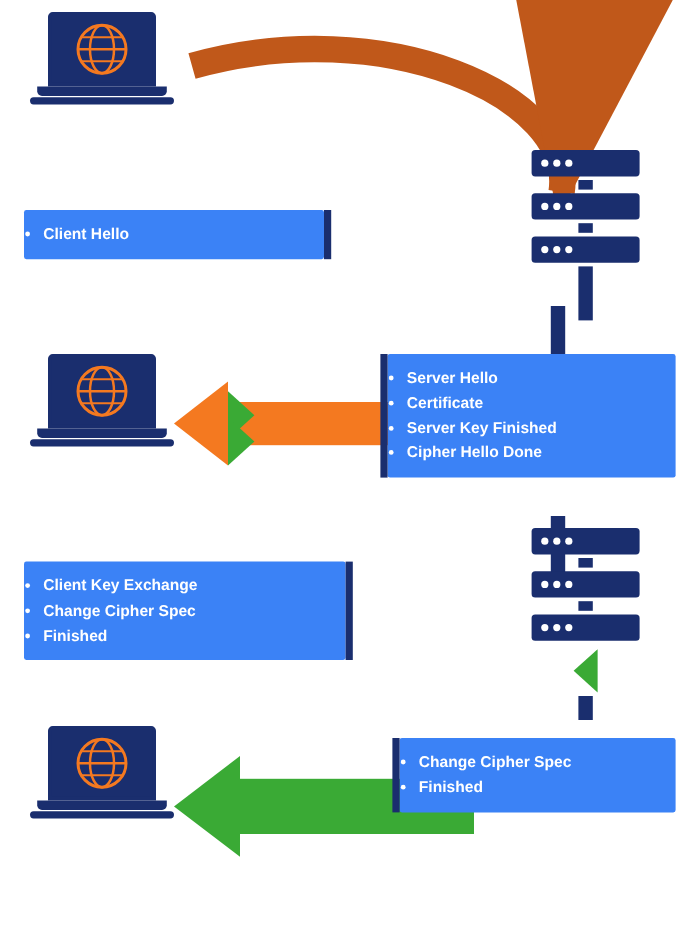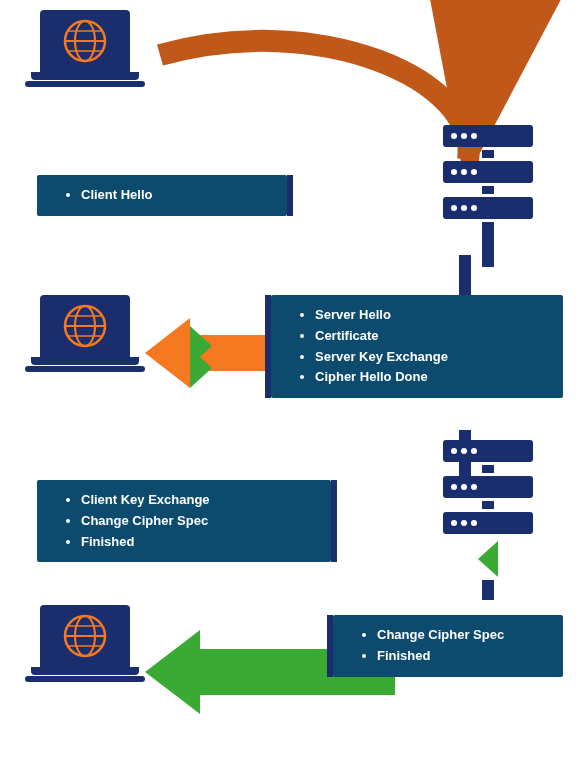--- a/index.html
+++ b/index.html
@@ -77,27 +77,26 @@
     .server-dot {
       width: 6px;
       height: 6px;
       background: #fff;
       border-radius: 50%;
     }
 
     
     .msg-box {
       position: absolute;
-      background: #0c4a6e;
+      background: #3b82f6;
       color: #fff;
       font-weight: bold;
       font-size: 13px;
-      padding: 10px 28px;
+      padding: 10px 0;
       border-radius: 2px;
-      margin-left: 17px;
     }
     .msg-box ul {
       list-style: disc;
       padding-left: 16px;
     }
     .msg-box ul li {
       line-height: 1.6;
     }
     
     .msg-box.left-box::after {
@@ -221,30 +220,30 @@
         <ellipse cx="30" cy="30" rx="12" ry="24" stroke="#f47920" stroke-width="2.5" fill="none"></ellipse>
         <line x1="6" y1="30" x2="54" y2="30" stroke="#f47920" stroke-width="2.5"></line>
         <line x1="10" y1="18" x2="50" y2="18" stroke="#f47920" stroke-width="2"></line>
         <line x1="10" y1="42" x2="50" y2="42" stroke="#f47920" stroke-width="2"></line>
       </svg>
     </div>
     <div class="laptop-base"></div>
     <div class="laptop-foot"></div>
   </div>
 
-  <div class="msg-box right-box" style="right:20px; top:295px; width:292px;">
+  <div class="msg-box right-box" style="right:20px; top:295px; width:240px;">
     <ul>
       <li>Server Hello</li>
       <li>Certificate</li>
-      <li>Server Key Exchange</li>
+      <li>Server Key Finished</li>
       <li>Cipher Hello Done</li>
     </ul>
   </div>
 
-  <div class="msg-box left-box" style="left:20px; top:480px; width:294px;">
+  <div class="msg-box left-box" style="left:20px; top:468px; width:268px;">
     <ul>
       <li>Client Key Exchange</li>
       <li>Change Cipher Spec</li>
       <li>Finished</li>
     </ul>
   </div>
 
   <div class="server" style="right:50px; top:440px;">
     <div class="server-unit">
       <div class="server-dot"></div>

